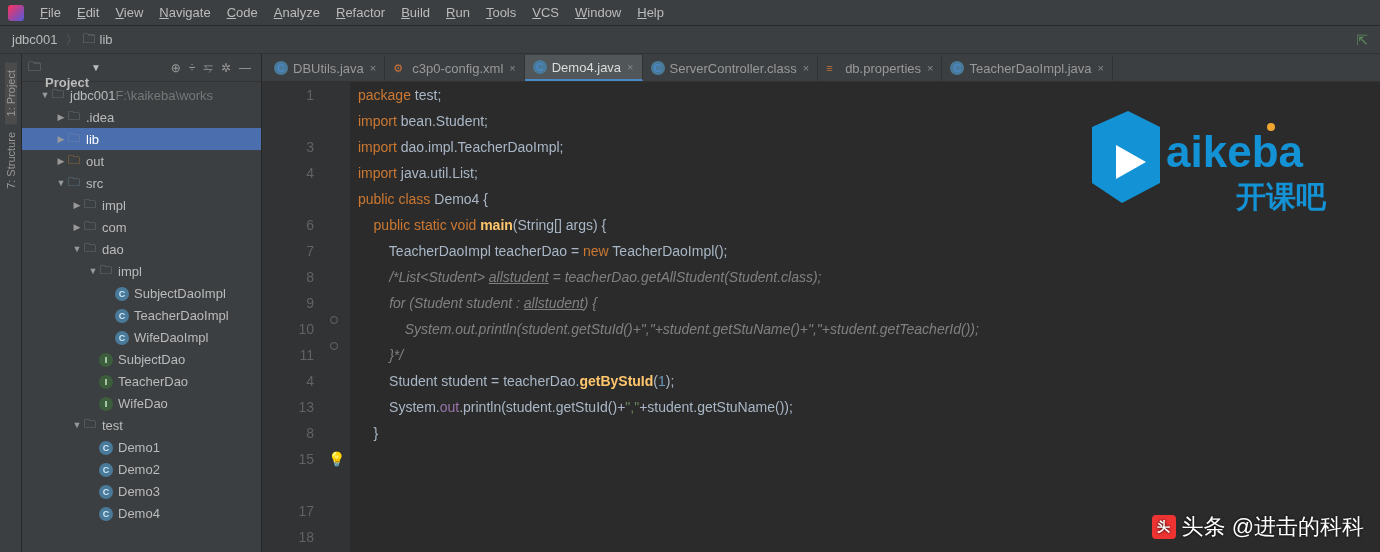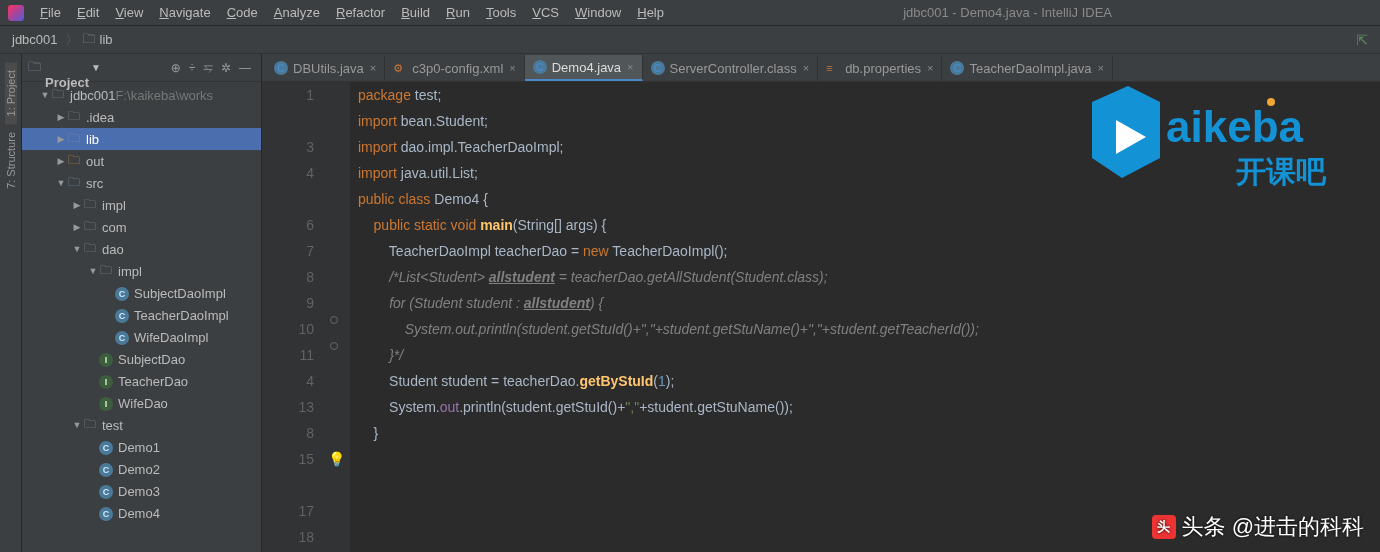--- a/index.html
+++ b/index.html
@@ -66,33 +66,32 @@
 .bulb { position: absolute; left: 6px; color: #f0a732; font-size: 14px; }
 .circle-hint { position: absolute; left: 8px; width: 8px; height: 8px; border: 1px solid #666; border-radius: 50%; }
 
 .code { flex: 1; padding-left: 8px; white-space: pre; color: #a9b7c6; }
 .kw { color: #cc7832; }
 .str { color: #6a8759; }
 .cmt { color: #808080; font-style: italic; }
 .num { color: #6897bb; }
 .fn { color: #ffc66d; font-weight: bold; }
 .field { color: #9876aa; }
-.ul-id { text-decoration: underline; text-decoration-color: #808080; font-weight: bold; }
-
-.watermark-logo { position: absolute; top: 28px; right: 12px; pointer-events: none; }
+.ul-id { text-decoration: underline; text-decoration-color: #808080; }
+
+.watermark-logo { position: absolute; top: 53px; right: 12px; pointer-events: none; }
 .watermark-text { position: absolute; bottom: 10px; right: 16px; color: #fff; font-size: 22px; font-weight: 500; display: flex; align-items: center; gap: 6px; text-shadow: 0 0 3px #000; pointer-events: none; }
 .watermark-text .wm-icon { background: #e33; color: #fff; width: 24px; height: 24px; border-radius: 4px; display: inline-flex; align-items: center; justify-content: center; font-size: 13px; font-weight: bold; }
 </style>
 </head>
 <body>
 
 <div class="menubar">
   <div class="app-icon"></div>
   <div id="menu-items" style="display: contents;"><span class="menu-item"><span class="ul">F</span>ile</span><span class="menu-item"><span class="ul">E</span>dit</span><span class="menu-item"><span class="ul">V</span>iew</span><span class="menu-item"><span class="ul">N</span>avigate</span><span class="menu-item"><span class="ul">C</span>ode</span><span class="menu-item"><span class="ul">A</span>nalyze</span><span class="menu-item"><span class="ul">R</span>efactor</span><span class="menu-item"><span class="ul">B</span>uild</span><span class="menu-item"><span class="ul">R</span>un</span><span class="menu-item"><span class="ul">T</span>ools</span><span class="menu-item"><span class="ul">V</span>CS</span><span class="menu-item"><span class="ul">W</span>indow</span><span class="menu-item"><span class="ul">H</span>elp</span></div>
-  <div class="title-text">jdbc001 - Demo4.java - IntelliJ IDEA</div>
 </div>
 
 <div class="breadcrumb-bar">
   <span class="bc-item">
     <span>jdbc001</span>
   </span>
   <span class="bc-sep">〉</span>
   <span class="bc-item">
     <span class="bc-icon-folder">🗀</span>
     <span>lib</span>

